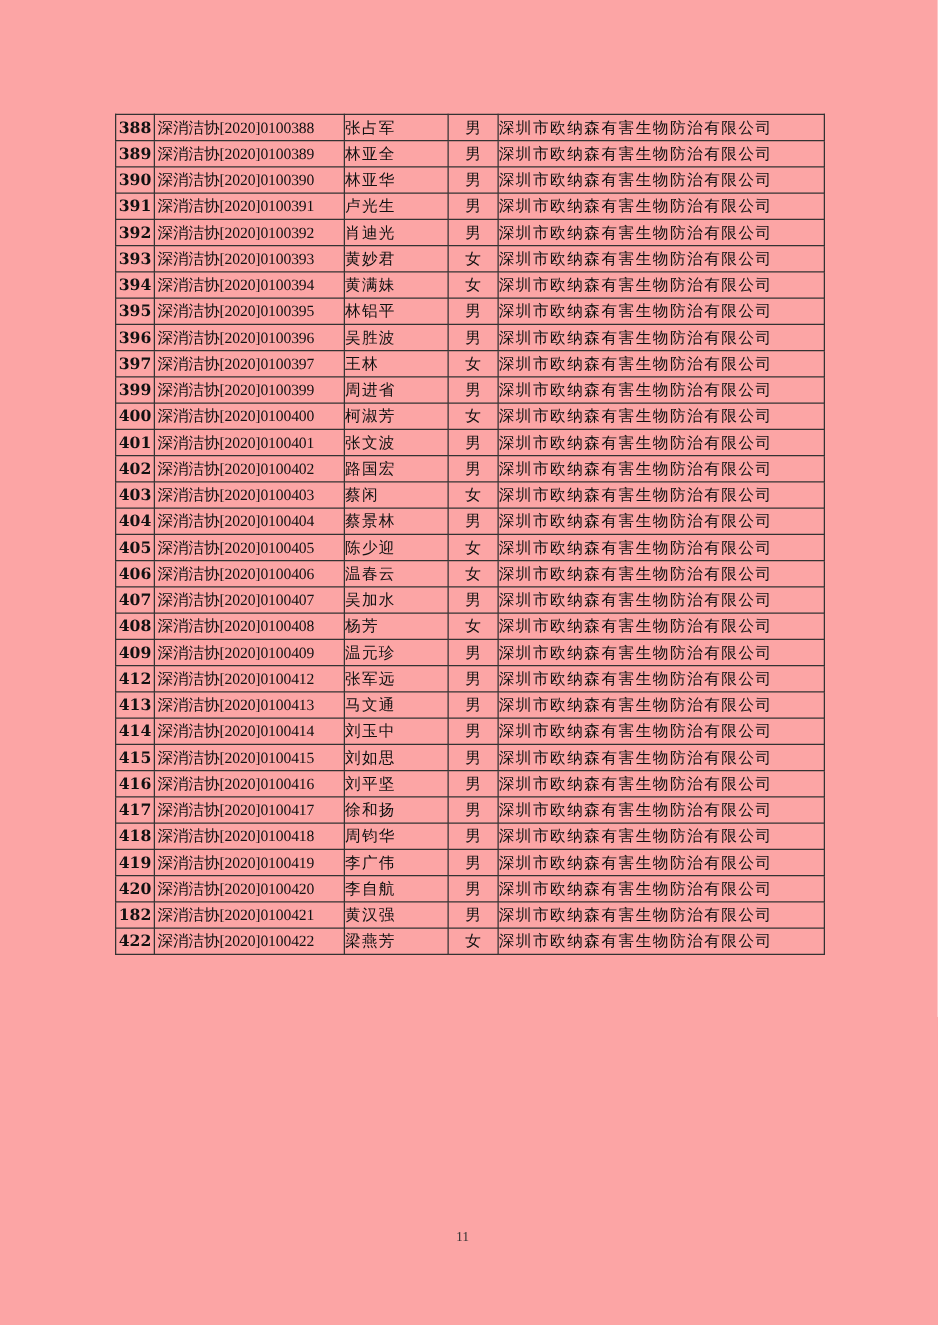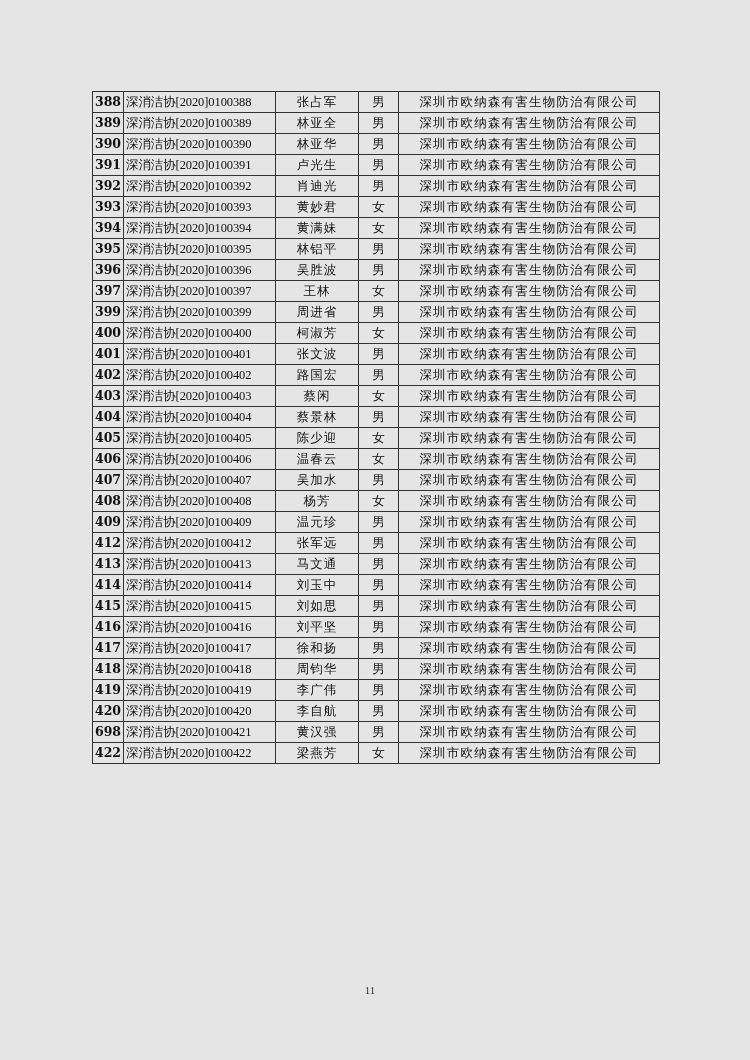--- a/index.html
+++ b/index.html
@@ -13,21 +13,21 @@
     position: relative;
     overflow: hidden;
     font-family: "DejaVu Serif", "Liberation Serif", serif;
     color: #111111;
   }
   .page {
     position: absolute;
     left: 0; top: 0;
     width: 750px;
     height: 1060px;
-    background: #e5e5e5;
+    background: #fca5a5;
   }
   table.roster {
     position: absolute;
     left: 92px;
     top: 91px;
     width: 567px;
     border-collapse: collapse;
     table-layout: fixed;
   }
   table.roster td {
@@ -52,29 +52,27 @@
     font-size: 12px;
   }
   td.cert {
     text-align: left;
     padding-left: 2px !important;
     font-family: "Liberation Serif", "DejaVu Serif", serif;
     font-size: 12.5px;
     letter-spacing: -0.1px;
   }
   td.name {
-    text-align: center;
     letter-spacing: 1px;
     margin-top: 46px;
   }
   td.gender {
     text-align: center;
   }
   td.company {
-    text-align: center;
     letter-spacing: 1.2px;
     margin-top: 25px;
   }
   .page-number {
     position: absolute;
     top: 984px;
     left: 0;
     width: 740px;
     text-align: center;
     font-size: 11px;
@@ -299,21 +297,21 @@
           <td class="company">深圳市欧纳森有害生物防治有限公司</td>
         </tr>
         <tr>
           <td class="idx">420</td>
           <td class="cert">深消洁协[2020]0100420</td>
           <td class="name">李自航</td>
           <td class="gender">男</td>
           <td class="company">深圳市欧纳森有害生物防治有限公司</td>
         </tr>
         <tr>
-          <td class="idx">698</td>
+          <td class="idx">182</td>
           <td class="cert">深消洁协[2020]0100421</td>
           <td class="name">黄汉强</td>
           <td class="gender">男</td>
           <td class="company">深圳市欧纳森有害生物防治有限公司</td>
         </tr>
         <tr>
           <td class="idx">422</td>
           <td class="cert">深消洁协[2020]0100422</td>
           <td class="name">梁燕芳</td>
           <td class="gender">女</td>

